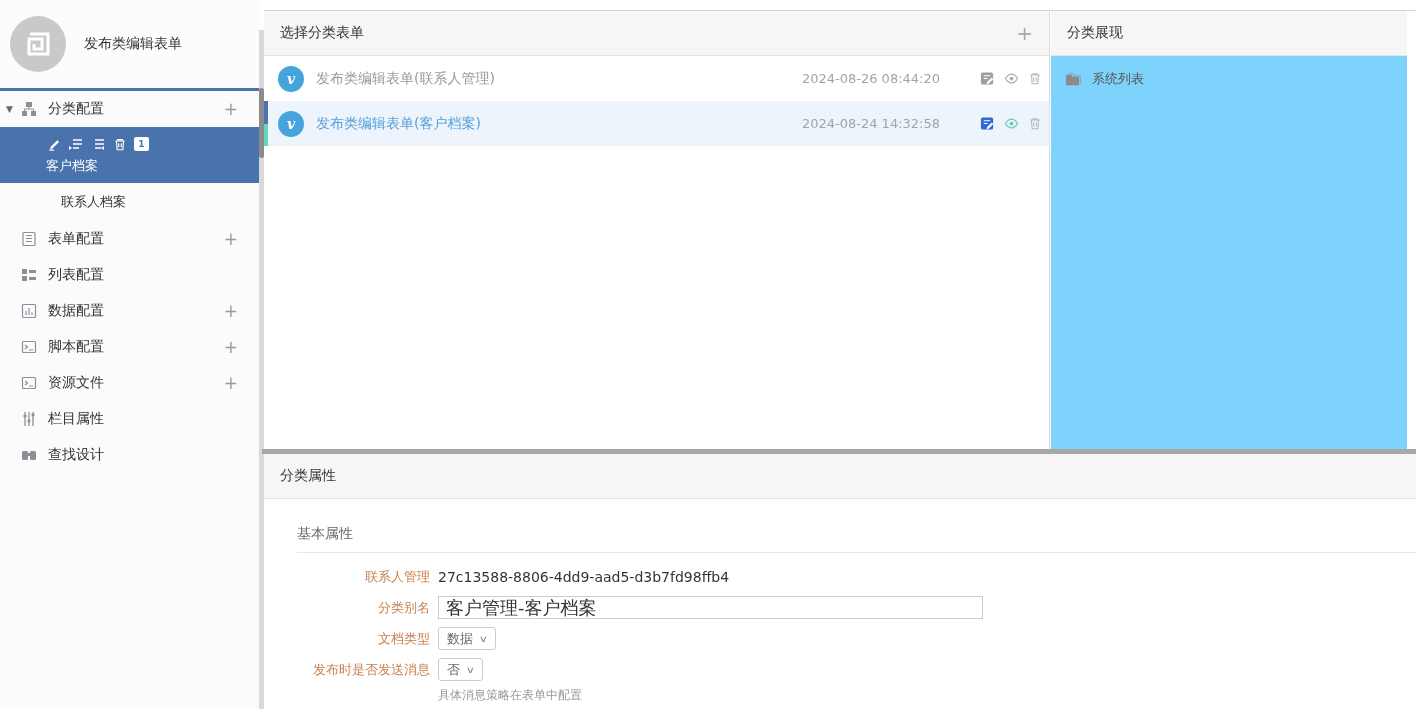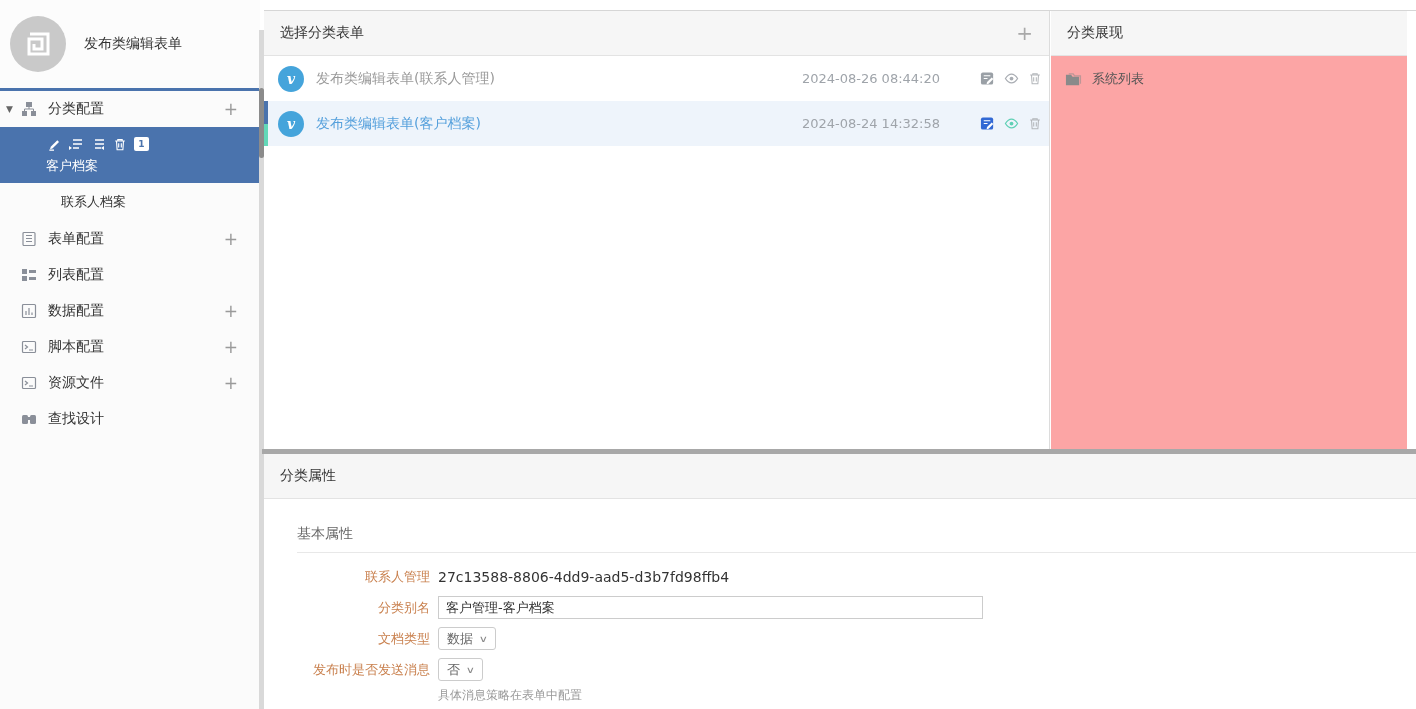--- a/index.html
+++ b/index.html
@@ -50,35 +50,35 @@
   .v-circle { width:26px; height:26px; flex:0 0 26px; }
   .row-title { margin-left:12px; font-size:14px; color:#9a9a9a; }
   .form-row.selected .row-title { color:#55a0dc; }
   .row-time { margin-left:auto; font-size:13px; color:#9fa4aa; margin-right:40px; }
   .row-actions { display:flex; align-items:center; gap:9px; margin-right:6px; }
   .row-actions .act { width:15px; height:15px; display:inline-flex; cursor:pointer; }
   .act.edit-gray { color:#9aa0a6; } .act.edit-active { color:#3168d4; }
   .act.eye-gray { color:#a9adb3; } .act.eye-active { color:#5fd0b5; }
   .act.trash-gray { color:#b3b6ba; }
 
-  .right-panel { position:absolute; left:787px; right:9px; top:0; height:438px; background:#fca5a5;text-align:center; }
+  .right-panel { position:absolute; left:787px; right:9px; top:0; height:438px; background:#7dd3fc;text-align:center; }
   .right-item { display:flex; align-items:center; height:38px; padding-left:14px; margin-top:4px; cursor:pointer; }
   .right-item .ri-label { margin-left:10px; font-size:13px; color:#555; }
 
   .splitter { position:absolute; left:-2px; right:0; top:438px; height:5px; background:#a8a8a8; cursor:row-resize; }
 
   .bottom-panel { position:absolute; left:0; right:0; top:443px; bottom:0; background:#fff; }
   .bp-content { padding:26px 0 0 33px; }
   .section-title { font-size:14px; color:#666; padding-bottom:9px; border-bottom:1px solid #e8e8e8; }
   .fields { margin-top:12px; }
   .field { display:flex; align-items:flex-start; margin-bottom:7px; }
   .flabel { width:133px; flex:0 0 133px; text-align:right; font-size:13px; color:#c9804e; line-height:24px; }
   .fval { margin-left:8px; }
   .fval-text { font-size:14px; color:#333; line-height:24px; }
-  .ftext-input { width:545px; height:23px; border:1px solid #ccc; font-size:13px; color:#333; padding:0 7px;
+  .ftext-input { width:545px; height:23px; border:1px solid #ccc; font-size:18px; color:#333; padding:0 7px;
     font-family:"DejaVu Sans","Liberation Sans",sans-serif; outline:none; }
   .fselect { display:inline-flex; align-items:center; gap:7px; height:23px; border:1px solid #ccc; border-radius:3px;
     padding:0 8px; font-size:13px; color:#666; cursor:pointer; background:#fff; }
   .fselect .caret { font-size:9px; color:#888; transform:scaleX(1.4); }
   .helper { margin-top:6px; font-size:12px; color:#999; }
 
   svg { display:block; }
 </style>
 </head>
 <body>
@@ -196,20 +196,29 @@
         <span class="sicon">
           <svg width="16" height="16" viewBox="0 0 16 16" fill="none" stroke="#8a8f99" stroke-width="1.2">
             <rect x="1.5" y="2.5" width="13" height="11" rx="1"></rect>
               <path d="M4 6l2.5 2L4 10M8 11h4"></path>
           </svg>
         </span>
         <span class="slabel">资源文件</span>
         <span class="plus">+</span>
       </div>
 
+      <div class="snav-item">
+        <span class="sicon">
+          <svg width="16" height="16" viewBox="0 0 16 16" fill="none" stroke="#8a8f99" stroke-width="1.3">
+            <path d="M4 1v14M8 1v14M12 1v14"></path>
+              <path d="M2.5 5h3M6.5 10h3M10.5 4h3" stroke-width="2.4"></path>
+          </svg>
+        </span>
+        <span class="slabel">栏目属性</span>
+      </div>
 
       <div class="snav-item">
         <span class="sicon">
           <svg width="16" height="16" viewBox="0 0 16 16" fill="#8a8f99">
             <rect x="1" y="4" width="6" height="9" rx="1.5"></rect>
               <rect x="9" y="4" width="6" height="9" rx="1.5"></rect>
             <rect x="6.5" y="6" width="3" height="3"></rect>
           </svg>
         </span>
         <span class="slabel">查找设计</span>

